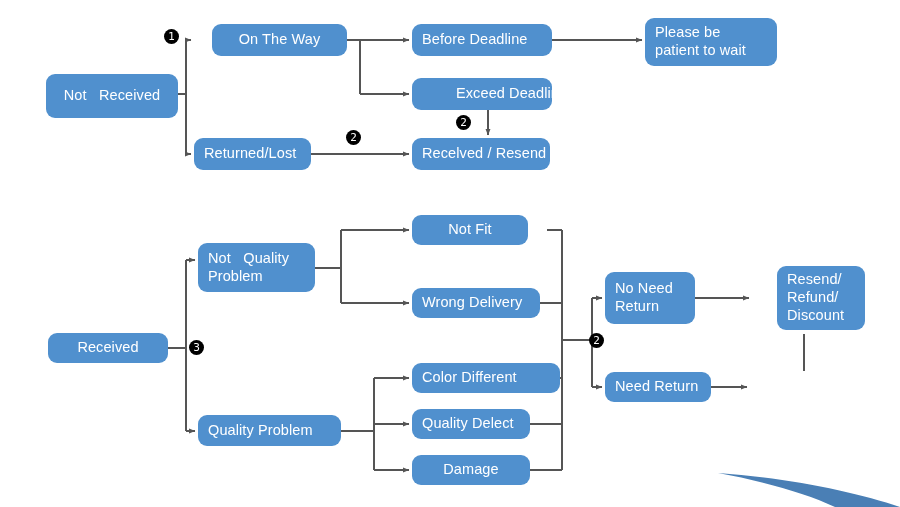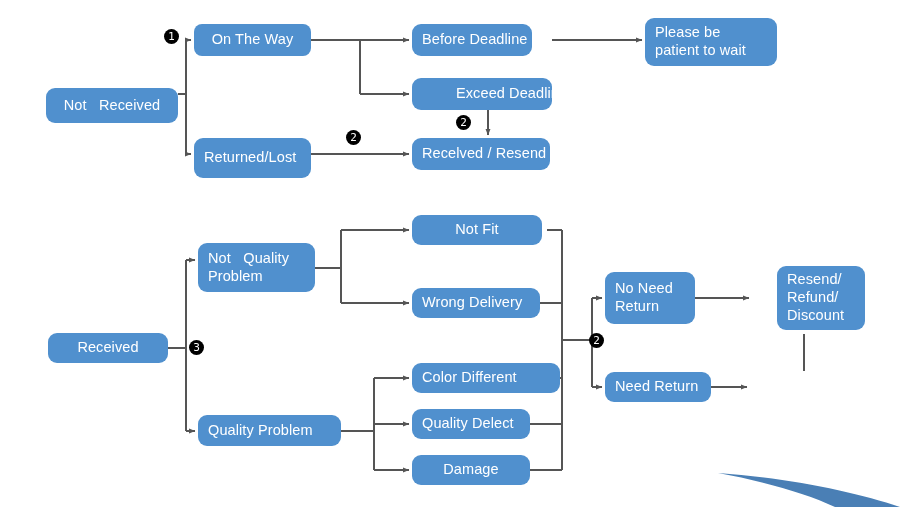--- a/index.html
+++ b/index.html
@@ -113,43 +113,43 @@
       <path d="M695,298 L749,298" marker-end="url(#arrowhead)"></path>
 
       <path d="M711,387 L747,387" marker-end="url(#arrowhead)"></path>
 
       <path d="M804,371 L804,334"></path>
     </g>
 
     <path class="swoosh" d="M718,473 C790,478 856,492 900,507 L900,507 L835,507 C806,493 762,481 718,473 Z" fill="#4a7fb5"></path>
   </svg>
 
-  <div class="node center" style="left:46px; top:88px; width:132px; height:35px;">Not   Received</div>
+  <div class="node center" style="left:46px; top:74px; width:132px; height:44px;">Not   Received</div>
 
-  <div class="node center" style="left:194px; top:24px; width:117px; height:32px;border-radius:8px;">On The Way</div>
+  <div class="node center" style="left:212px; top:24px; width:135px; height:32px;">On The Way</div>
 
-  <div class="node left" style="left:194px; top:138px; width:117px; height:40px;">Returned/Lost</div>
+  <div class="node left" style="left:194px; top:138px; width:117px; height:32px;">Returned/Lost</div>
 
-  <div class="node left" style="left:412px; top:24px; width:120px; height:32px;">Before Deadline</div>
+  <div class="node left" style="left:412px; top:24px; width:140px; height:32px;">Before Deadline</div>
 
   <div class="node left" style="left:412px; top:78px; width:140px; height:32px;padding-left:44px;">Exceed Deadline</div>
 
   <div class="node left" style="left:645px; top:18px; width:132px; height:48px;">Please be
 patient to wait</div>
 
   <div class="node left" style="left:412px; top:138px; width:138px; height:32px;">Recelved / Resend</div>
 
   <div class="node center" style="left:48px; top:333px; width:120px; height:30px;">Received</div>
 
   <div class="node left" style="left:198px; top:243px; width:117px; height:49px;">Not   Quality
 Problem</div>
 
   <div class="node left" style="left:198px; top:415px; width:143px; height:31px;">Quality Problem</div>
 
-  <div class="node center" style="left:412px; top:215px; width:130px; height:30px;text-align:right;">Not Fit</div>
+  <div class="node center" style="left:412px; top:215px; width:116px; height:30px;text-align:right;">Not Fit</div>
 
   <div class="node left" style="left:412px; top:288px; width:128px; height:30px;">Wrong Delivery</div>
 
   <div class="node left" style="left:412px; top:363px; width:148px; height:30px;">Color Different</div>
 
   <div class="node left" style="left:412px; top:409px; width:118px; height:30px;">Quality Delect</div>
 
   <div class="node center" style="left:412px; top:455px; width:118px; height:30px;">Damage</div>
 
   <div class="node left" style="left:605px; top:272px; width:90px; height:52px;">No Need

